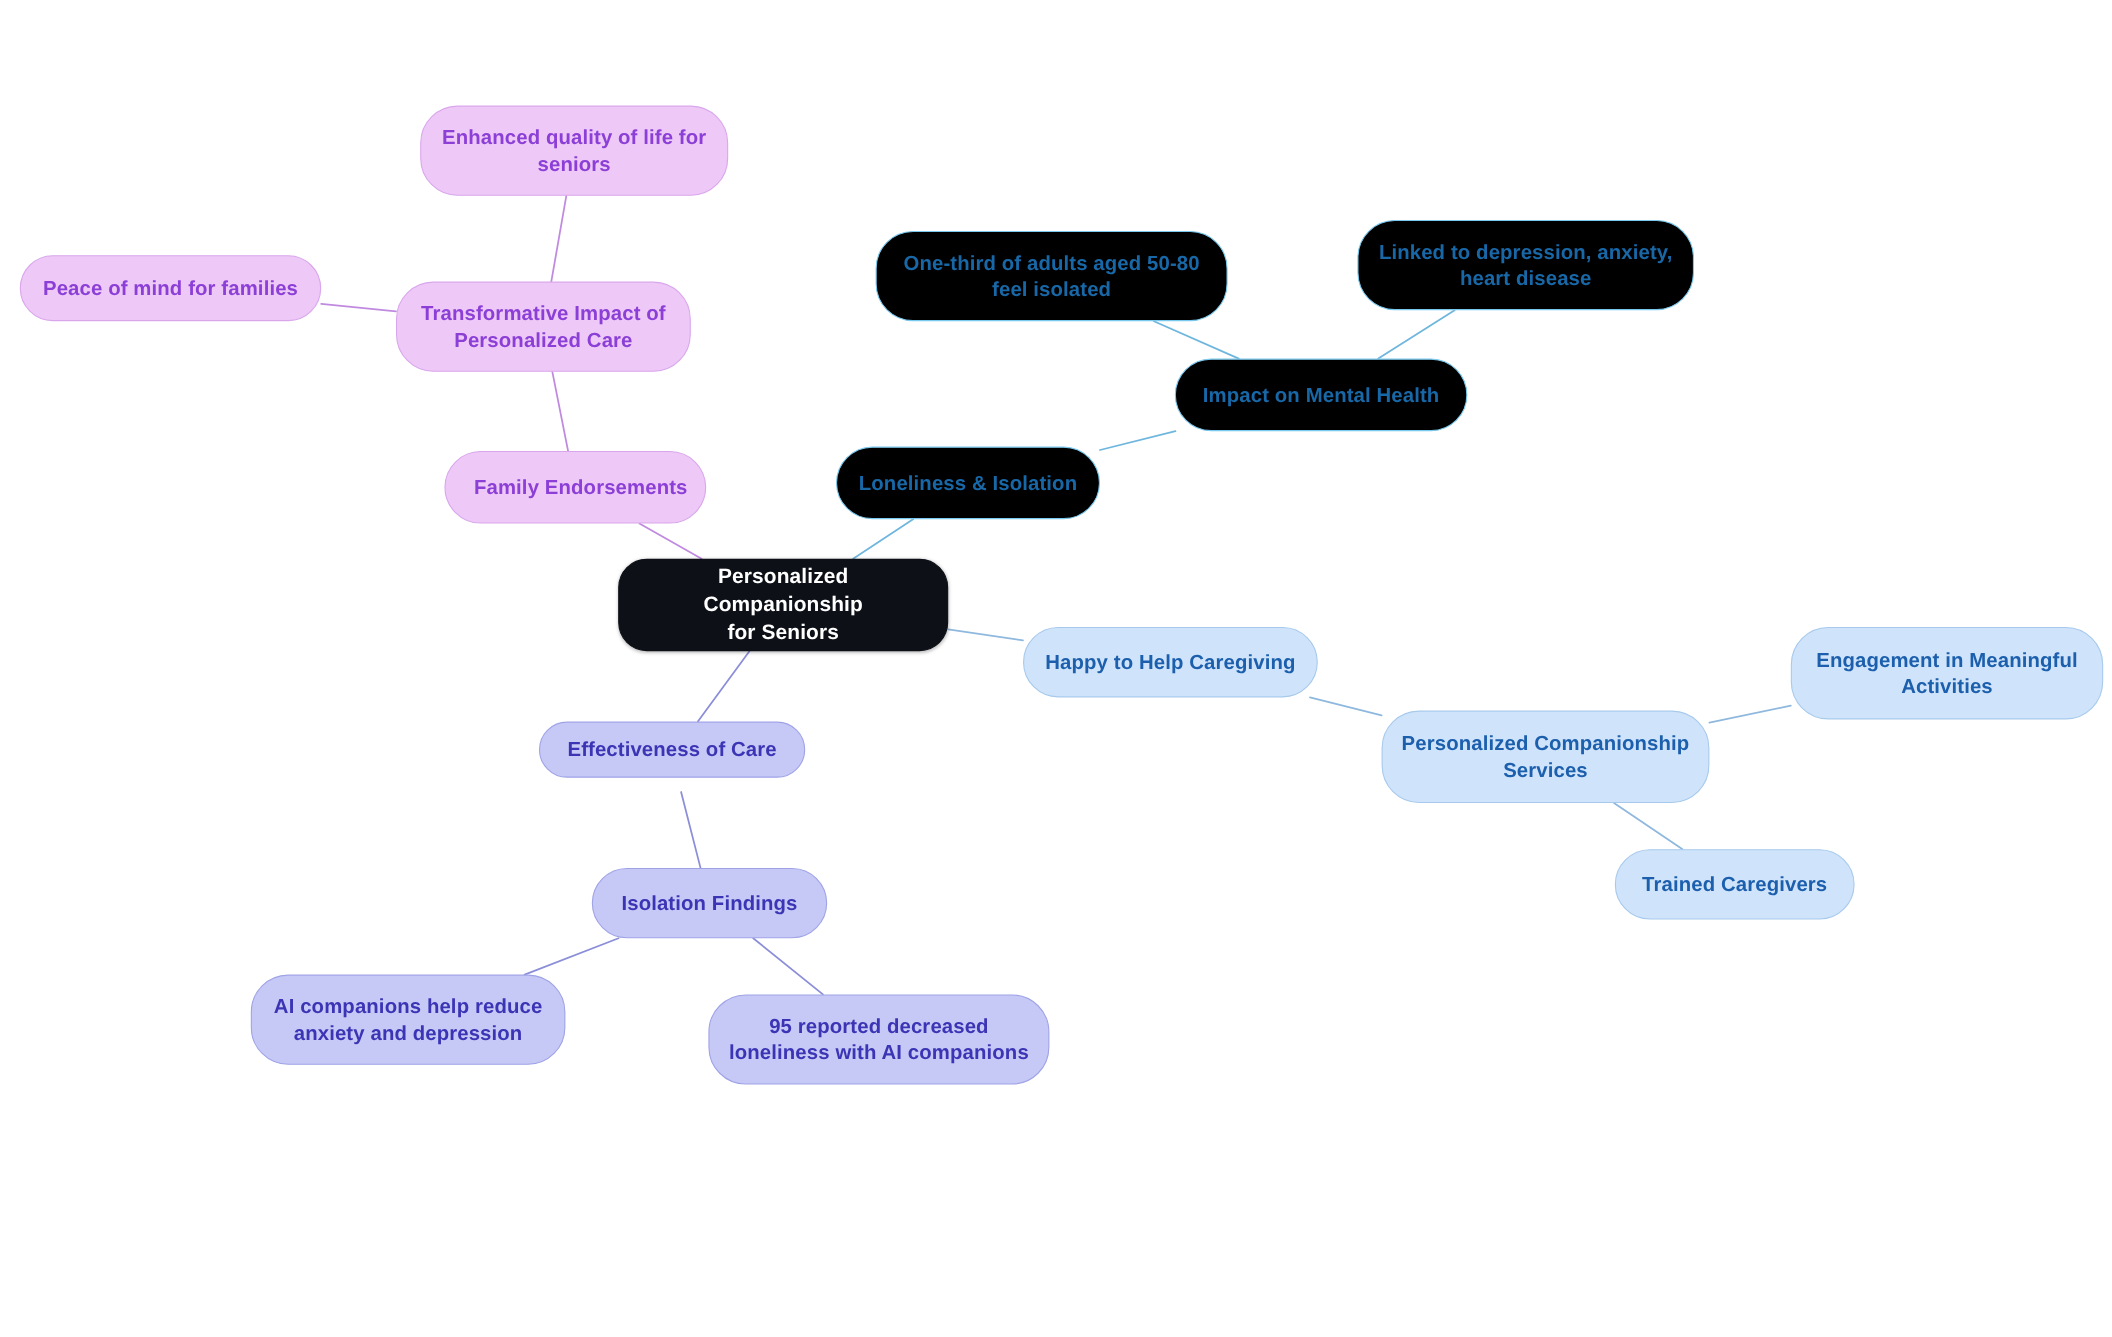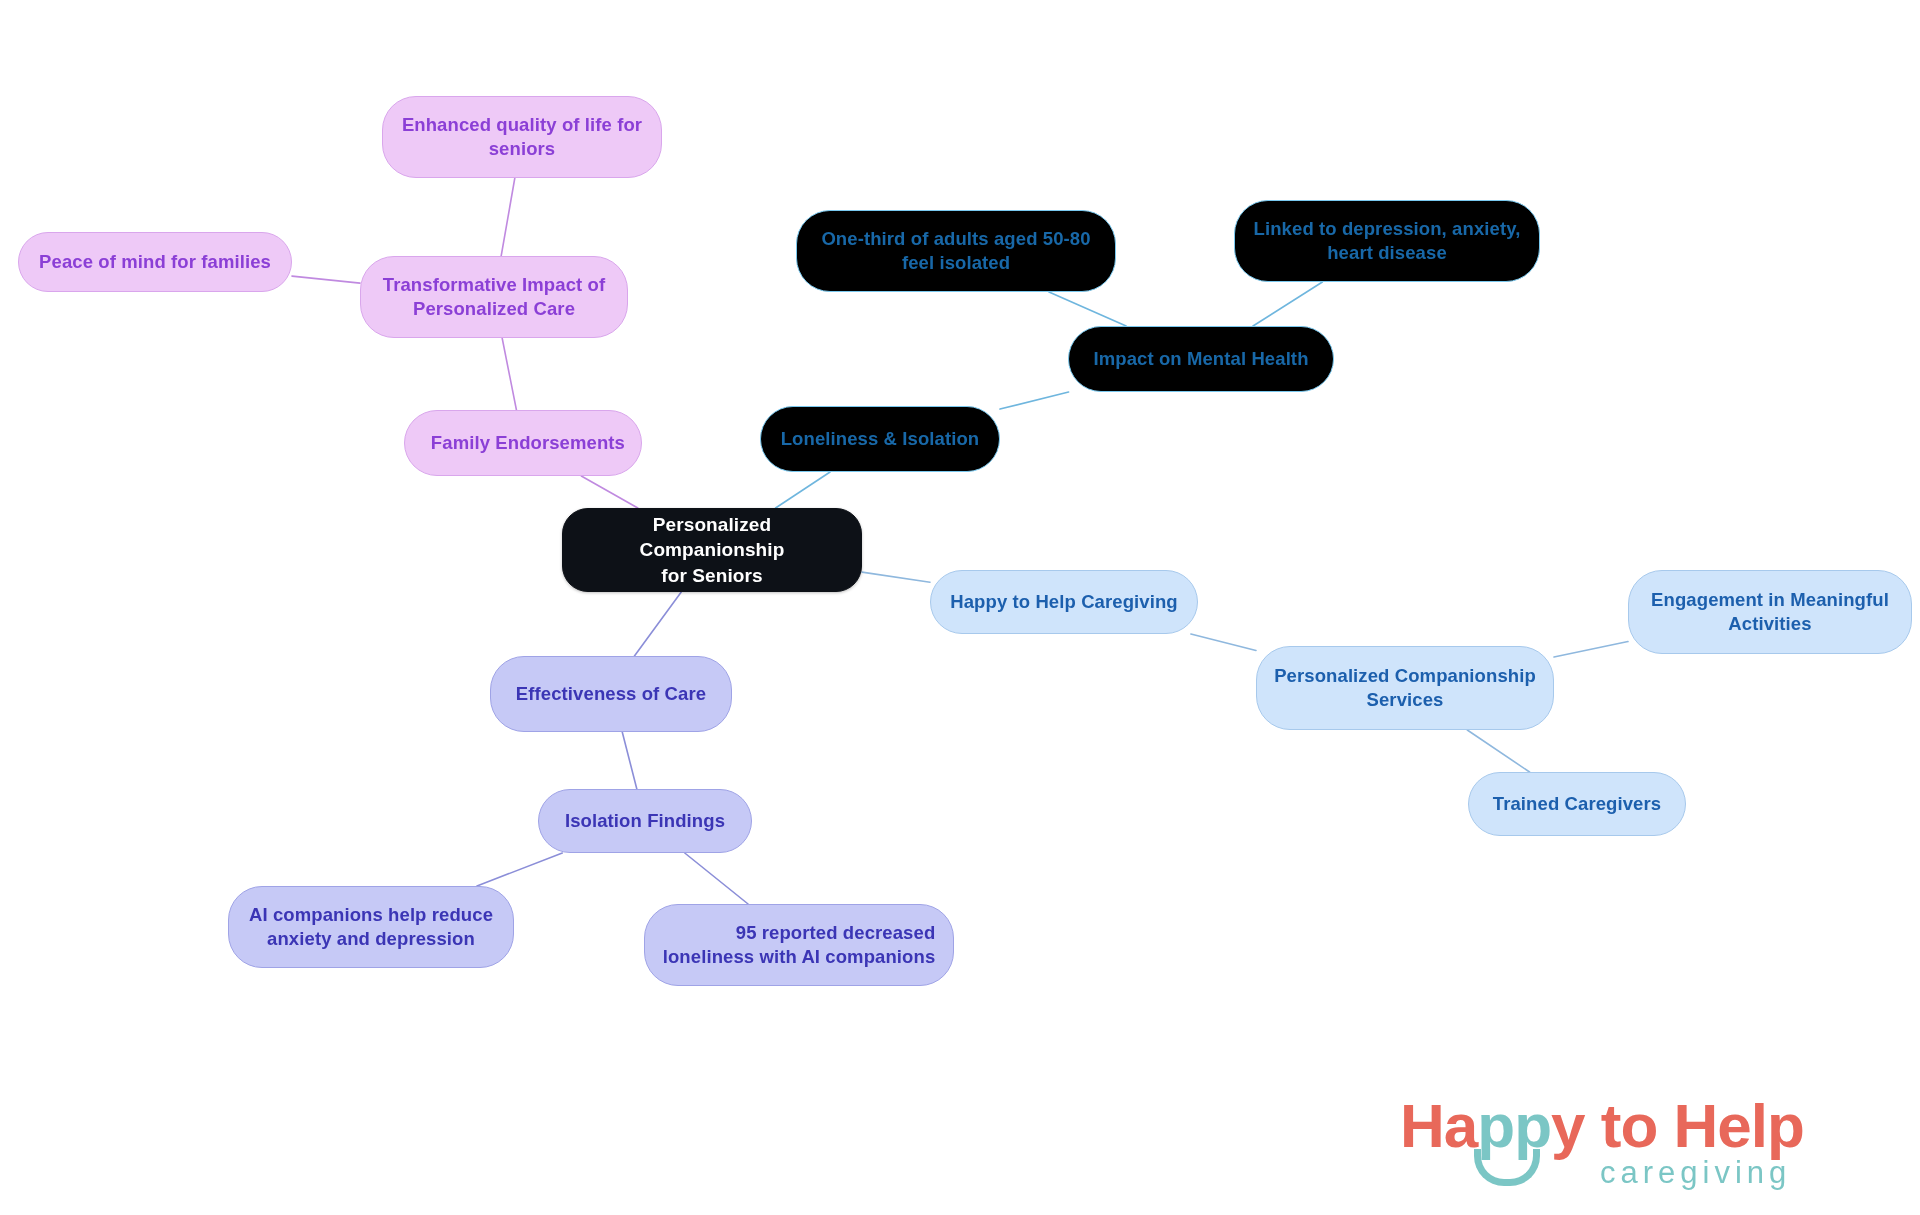--- a/index.html
+++ b/index.html
@@ -168,28 +168,21 @@
 Personalized Care</span></div>
       <div class="node pink" style="left: 382px; top: 96px; width: 280px; height: 82px;"><span>Enhanced quality of life for
 seniors</span></div>
       <div class="node pink" style="left: 18px; top: 232px; width: 274px; height: 60px;"><span>Peace of mind for families</span></div>
       <div class="node pale" style="left: 930px; top: 570px; width: 268px; height: 64px;"><span>Happy to Help Caregiving</span></div>
       <div class="node pale" style="left: 1256px; top: 646px; width: 298px; height: 84px;"><span>Personalized Companionship
 Services</span></div>
       <div class="node pale" style="left: 1628px; top: 570px; width: 284px; height: 84px;"><span>Engagement in Meaningful
 Activities</span></div>
       <div class="node pale" style="left: 1468px; top: 772px; width: 218px; height: 64px; align-items: center;"><span>Trained Caregivers</span></div>
-      <div class="node peri" style="left: 490px; top: 656px; width: 242px; height: 76px;"><span>Effectiveness of Care</span></div>
+      <div class="node peri" style="left: 490px; top: 656px; width: 242px; height: 51px;"><span>Effectiveness of Care</span></div>
       <div class="node peri" style="left: 538px; top: 789px; width: 214px; height: 64px;"><span>Isolation Findings</span></div>
       <div class="node peri" style="left: 228px; top: 886px; width: 286px; height: 82px;"><span>AI companions help reduce
 anxiety and depression</span></div>
-      <div class="node peri" style="left: 644px; top: 904px; width: 310px; height: 82px; text-align: right;"><span>95 reported decreased
+      <div class="node peri" style="left: 644px; top: 904px; width: 310px; height: 82px;"><span>95 reported decreased
 loneliness with AI companions</span></div>
     </div>
 
-  <div id="logo">
-    <div class="wordmark">
-      <span class="coral">H</span><span class="coral">a</span><span class="teal">pp</span><span class="coral">y</span><span class="coral">&nbsp;</span><span class="coral">to</span><span class="coral">&nbsp;</span><span class="coral">Help</span>
-    </div>
-    <div class="smile"></div>
-    <div class="tagline">caregiving</div>
-  </div>
 </div>
 
 </body></html>

